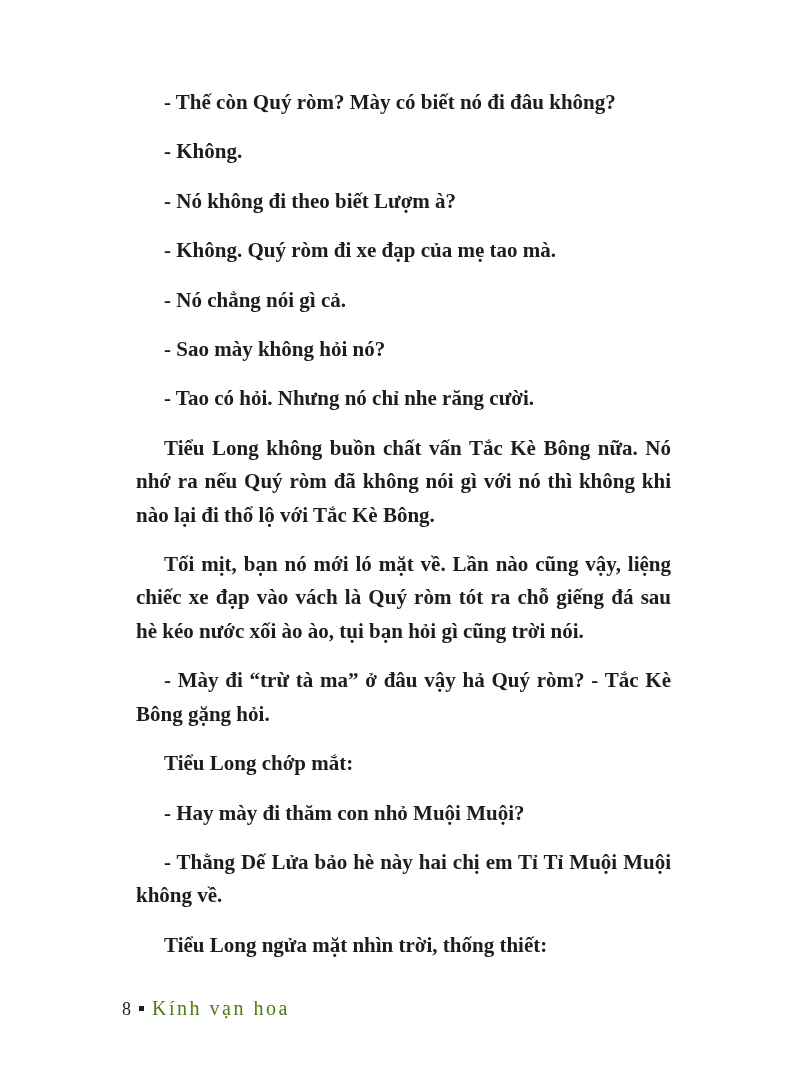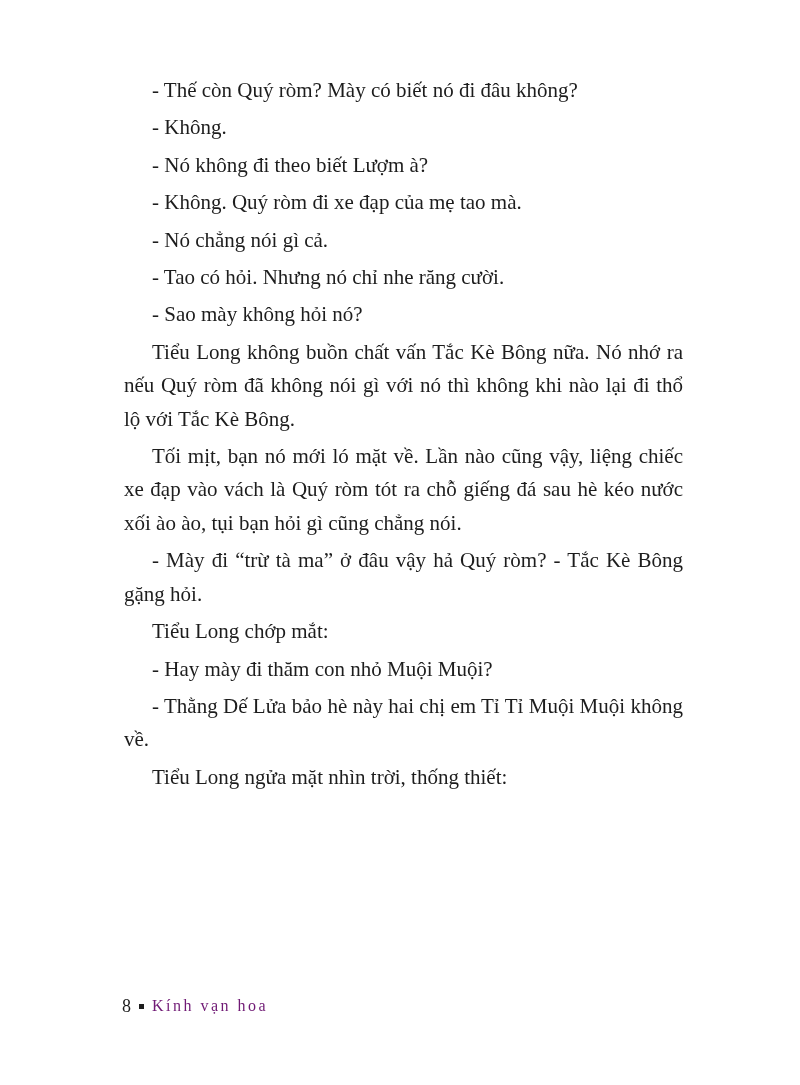--- a/index.html
+++ b/index.html
@@ -18,23 +18,24 @@
   .page-text {
     position: absolute;
     left: 120px;
     top: 70px;
     width: 567px;
     font-size: 21px;
     line-height: 33.4px;
     text-align: justify;
   }
   .page-text p {
-    margin: 4px;
+    margin: 16px;
     padding: 0;
     text-indent: 28px;
+    font-weight: bold;
   }
   .page-footer {
     position: absolute;
     left: 122px;
     top: 997px;
     display: flex;
     align-items: center;
     gap: 8px;
   }
   .page-number {
@@ -42,38 +43,38 @@
     line-height: 18px;
     color: #1d1d1d;
   }
   .square-bullet {
     width: 5px;
     height: 5px;
     background: #1d1d1d;
     display: inline-block;
   }
   .book-title {
-    font-size: 16px;
+    font-size: 20px;
     letter-spacing: 2.5px;
-    color: #701a75;
+    color: #4d7c0f;
   }
 </style>
 </head>
 <body>
 
 <div class="page-text">
   <p>- Thế còn Quý ròm? Mày có biết nó đi đâu không?</p>
   <p>- Không.</p>
   <p>- Nó không đi theo biết Lượm à?</p>
   <p>- Không. Quý ròm đi xe đạp của mẹ tao mà.</p>
   <p>- Nó chẳng nói gì cả.</p>
+  <p>- Sao mày không hỏi nó?</p>
   <p>- Tao có hỏi. Nhưng nó chỉ nhe răng cười.</p>
-  <p>- Sao mày không hỏi nó?</p>
   <p>Tiểu Long không buồn chất vấn Tắc Kè Bông nữa. Nó nhớ ra nếu Quý ròm đã không nói gì với nó thì không khi nào lại đi thổ lộ với Tắc Kè Bông.</p>
-  <p>Tối mịt, bạn nó mới ló mặt về. Lần nào cũng vậy, liệng chiếc xe đạp vào vách là Quý ròm tót ra chỗ giếng đá sau hè kéo nước xối ào ào, tụi bạn hỏi gì cũng chẳng nói.</p>
+  <p>Tối mịt, bạn nó mới ló mặt về. Lần nào cũng vậy, liệng chiếc xe đạp vào vách là Quý ròm tót ra chỗ giếng đá sau hè kéo nước xối ào ào, tụi bạn hỏi gì cũng trời nói.</p>
   <p>- Mày đi “trừ tà ma” ở đâu vậy hả Quý ròm? - Tắc Kè Bông gặng hỏi.</p>
   <p>Tiểu Long chớp mắt:</p>
   <p>- Hay mày đi thăm con nhỏ Muội Muội?</p>
   <p>- Thằng Dế Lửa bảo hè này hai chị em Tỉ Tỉ Muội Muội không về.</p>
   <p>Tiểu Long ngửa mặt nhìn trời, thống thiết:</p>
 </div>
 
 <div class="page-footer">
   <span class="page-number">8</span>
   <span class="square-bullet"></span>

